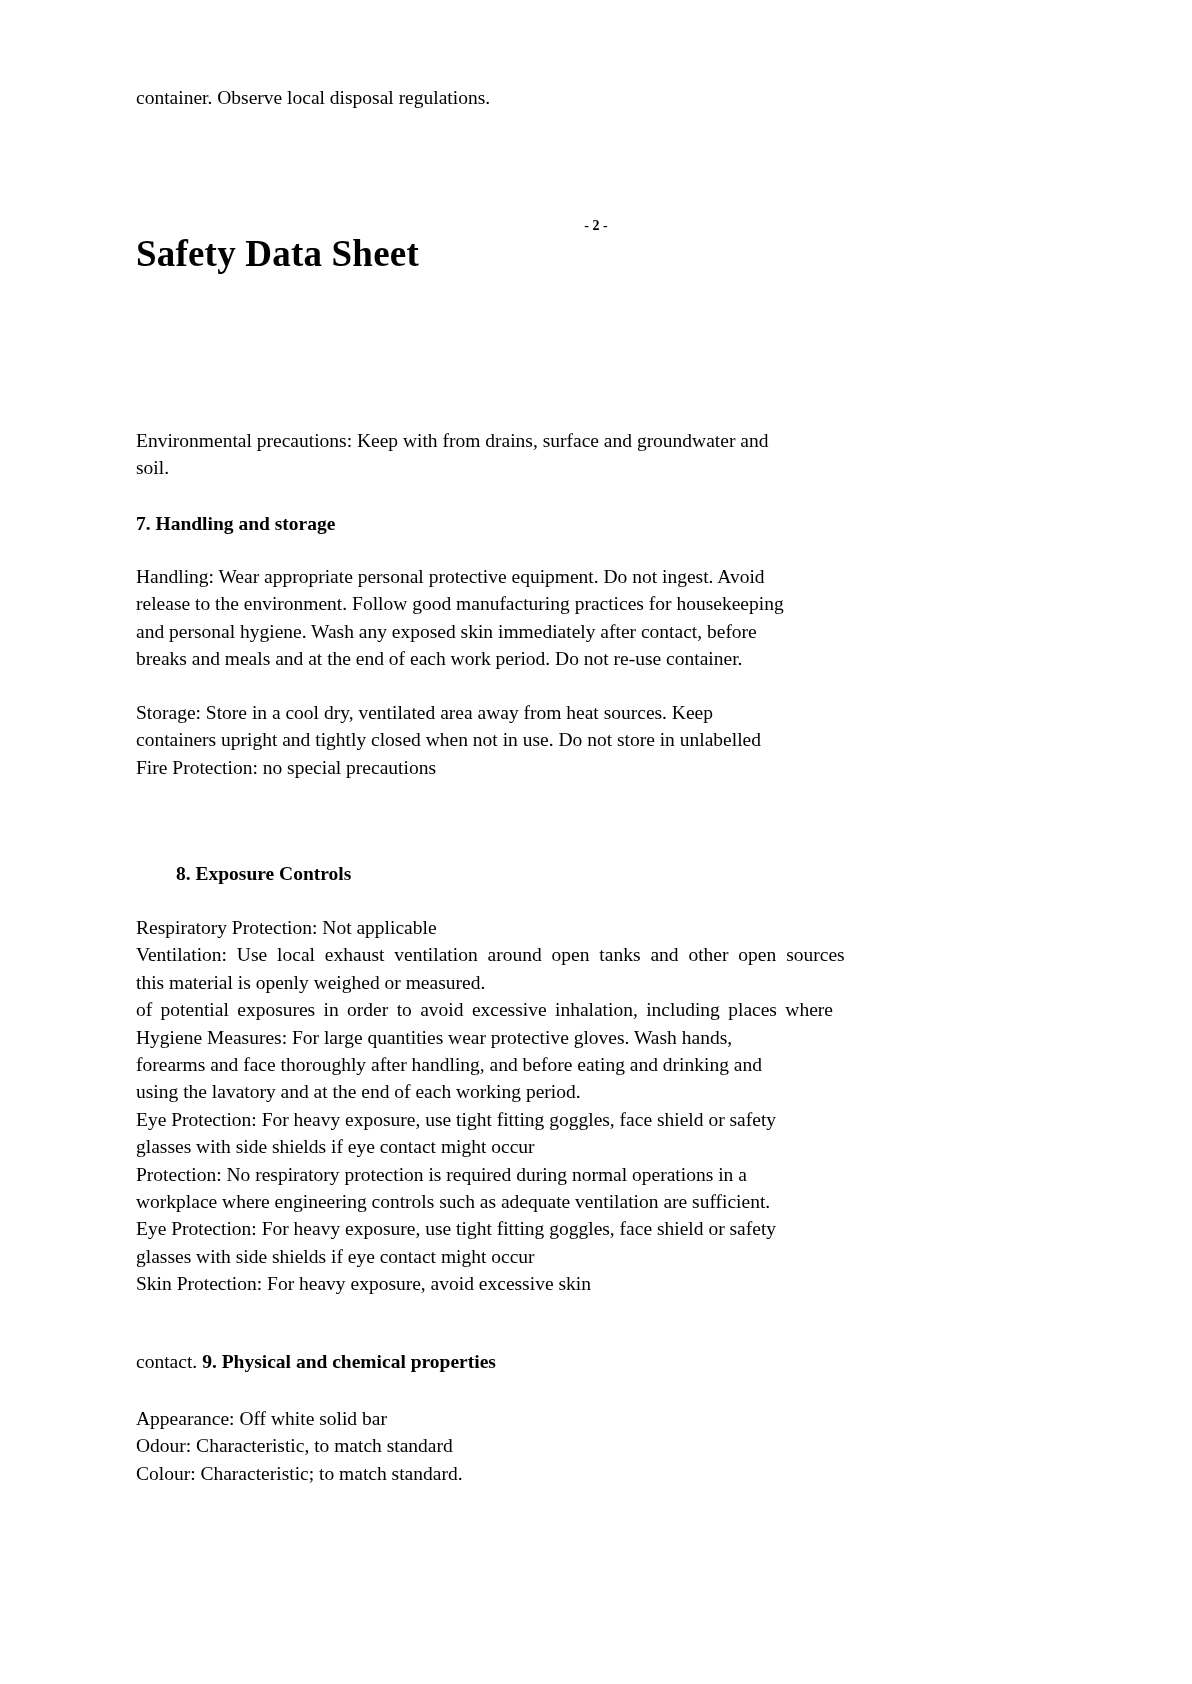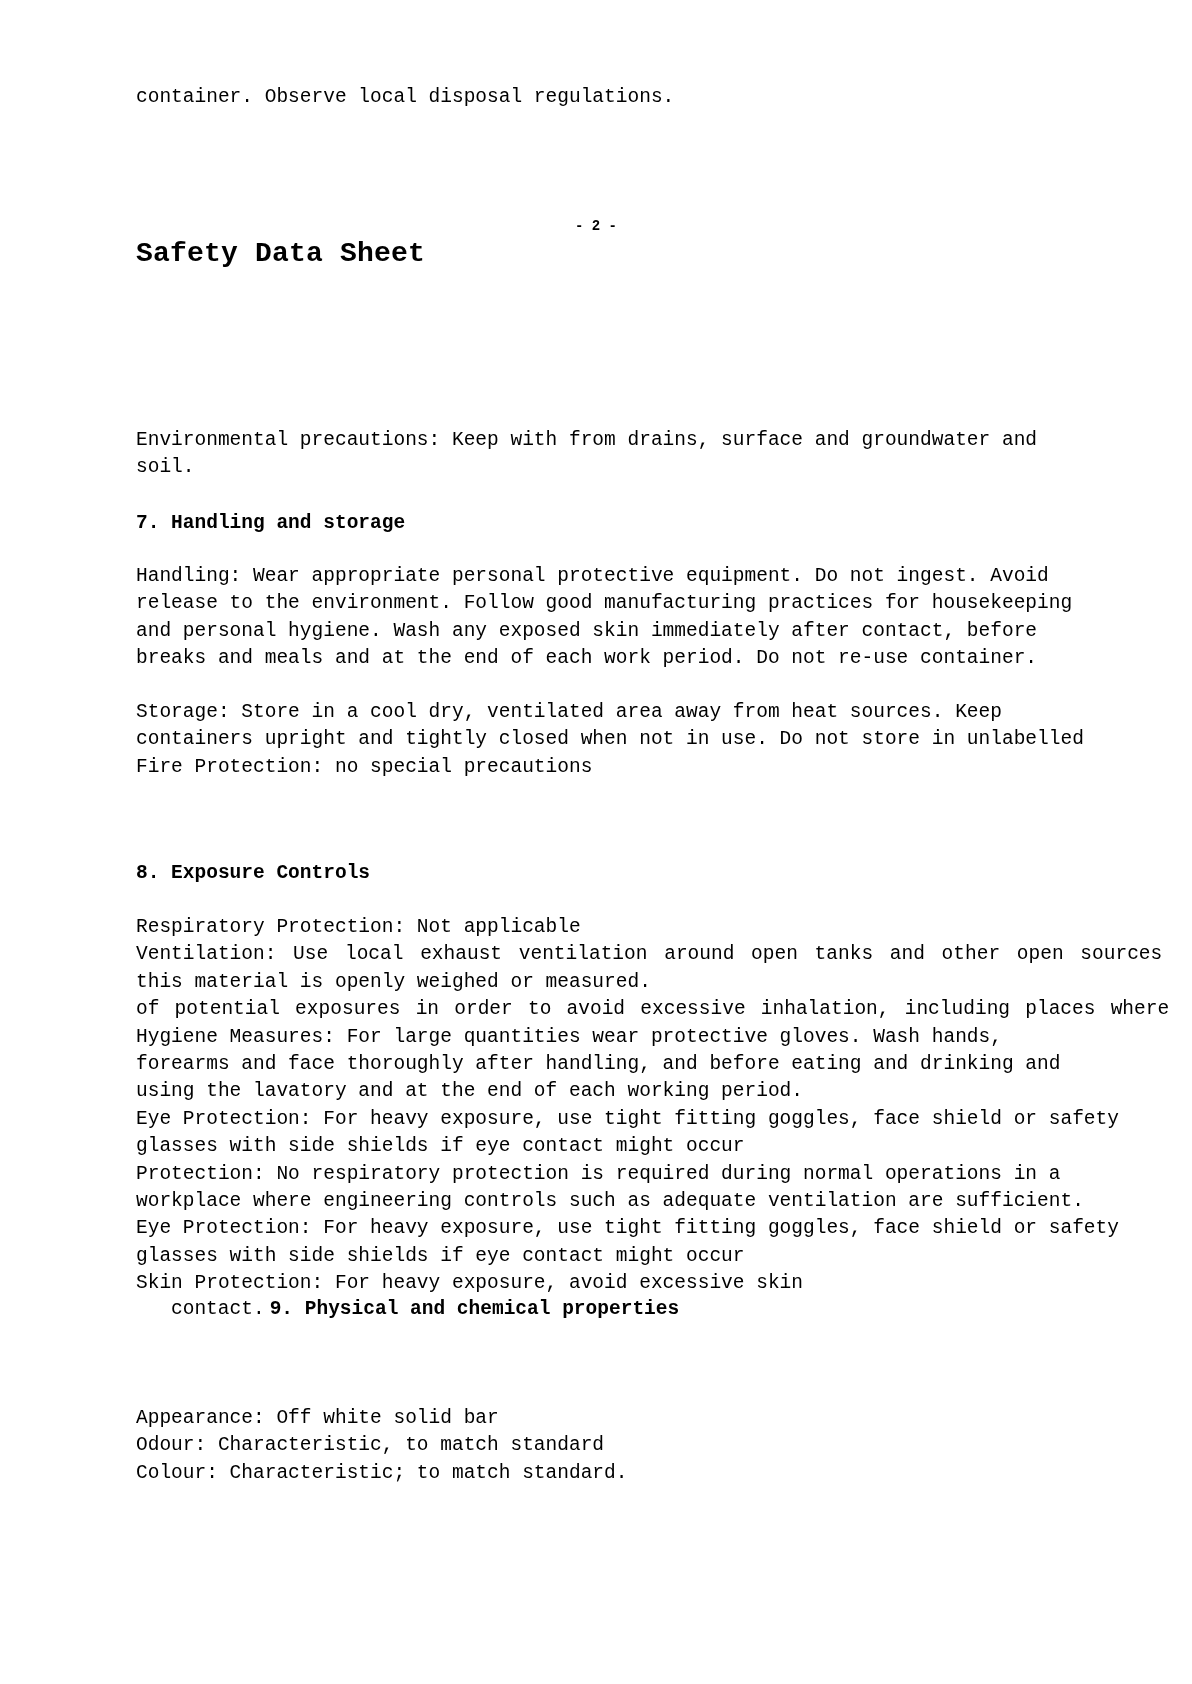--- a/index.html
+++ b/index.html
@@ -6,34 +6,34 @@
     margin: 0;
     padding: 0;
     background: #ffffff;
   }
   .page {
     position: relative;
     width: 1192px;
     height: 1684px;
     background: #ffffff;
     color: #000000;
-    font-family: Liberation Mono, monospace;
+    font-family: Liberation Serif, serif;
     font-size: 19.5px;
     line-height: 27.4px;
     overflow: hidden;
   }
   .blk {
     position: absolute;
     left: 136px;
     width: 918px;
   }
   .ln { white-space: nowrap; }
   .bold { font-weight: bold; }
   .title {
-    font-size: 28px;
+    font-size: 37px;
     line-height: 36px;
     font-weight: bold;
     letter-spacing: 0.2px;
   }
   .pgnum {
     position: absolute;
     left: 0;
     width: 1192px;
     text-align: center;
     font-weight: bold;
@@ -71,40 +71,40 @@
     <div class="ln">and personal hygiene. Wash any exposed skin immediately after contact, before</div>
     <div class="ln">breaks and meals and at the end of each work period. Do not re-use container.</div>
   </div>
 
   <div class="blk" style="top: 699px;">
     <div class="ln">Storage: Store in a cool dry, ventilated area away from heat sources. Keep</div>
     <div class="ln">containers upright and tightly closed when not in use. Do not store in unlabelled</div>
     <div class="ln">Fire Protection: no special precautions</div>
   </div>
 
-  <div class="blk bold" style="top: 860px;">8. Exposure Controls</div>
+  <div class="blk bold" style="top: 860px; margin-left: 40px;">8. Exposure Controls</div>
 
   <div class="blk" style="top: 914px;">
     <div class="ln">Respiratory Protection: Not applicable</div>
     <div class="ln j1">Ventilation: Use local exhaust ventilation around open tanks and other open sources</div>
     <div class="ln">this material is openly weighed or measured.</div>
     <div class="ln j2">of potential exposures in order to avoid excessive inhalation, including places where</div>
     <div class="ln">Hygiene Measures: For large quantities wear protective gloves. Wash hands,</div>
     <div class="ln">forearms and face thoroughly after handling, and before eating and drinking and</div>
     <div class="ln">using the lavatory and at the end of each working period.</div>
     <div class="ln">Eye Protection: For heavy exposure, use tight fitting goggles, face shield or safety</div>
     <div class="ln">glasses with side shields if eye contact might occur</div>
     <div class="ln">Protection: No respiratory protection is required during normal operations in a</div>
     <div class="ln">workplace where engineering controls such as adequate ventilation are sufficient.</div>
     <div class="ln">Eye Protection: For heavy exposure, use tight fitting goggles, face shield or safety</div>
     <div class="ln">glasses with side shields if eye contact might occur</div>
     <div class="ln">Skin Protection: For heavy exposure, avoid excessive skin</div>
   </div>
 
-  <div class="blk" style="top: 1296px; margin-left: 35px;">
+  <div class="blk" style="top: 1348px;">
     <span class="lead">contact.</span><span class="bold">9. Physical and chemical properties</span>
   </div>
 
   <div class="blk" style="top: 1405px;">
     <div class="ln">Appearance: Off white solid bar</div>
     <div class="ln">Odour: Characteristic, to match standard</div>
     <div class="ln">Colour: Characteristic; to match standard.</div>
   </div>
 
 </div>

